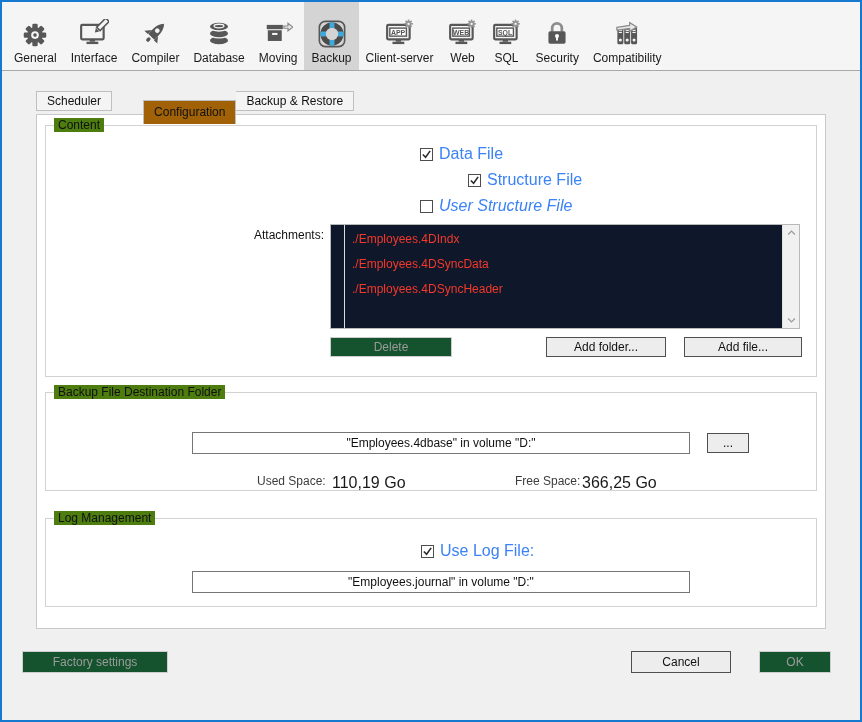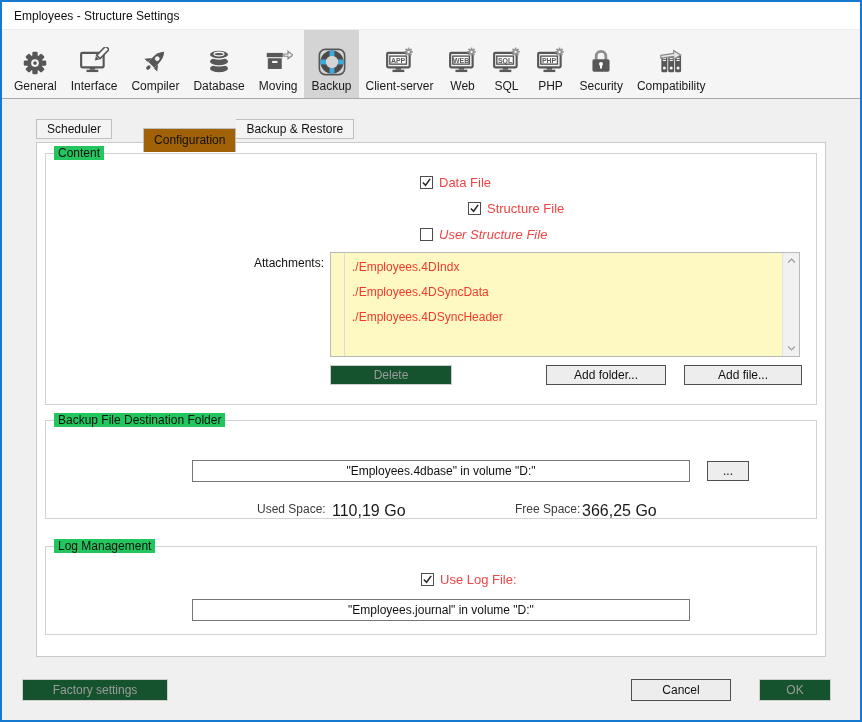--- a/index.html
+++ b/index.html
@@ -36,33 +36,33 @@
     height: 24px; line-height: 23px; background: #a16207; border-bottom: none;
     border-left: 1px solid #bfbfbf; margin-bottom: 0; z-index: 4; margin-left: 31px;
   }
   .panel {
     position: absolute; left: 34px; top: 43px; width: 790px; height: 515px;
     background: #ffffff; border: 1px solid #c9c9c9; z-index: 2;
   }
   
   .group { position: absolute; border: 1px solid #d2d2d2; }
   .group-title {
-    position: absolute; top: -8px; left: 8px; background: #22c55e; padding: 0 4px;
+    position: absolute; top: -8px; left: 8px; background: #4d7c0f; padding: 0 4px;
     font-size: 12px; color: #111; white-space: nowrap;
   }
   
   .cbrow { position: absolute; display: flex; align-items: center; height: 16px; }
   .cb {
     width: 13px; height: 13px; background: #fff; border: 1px solid #4d4d4d;
     display: inline-flex; align-items: center; justify-content: center; flex: 0 0 13px;
   }
   .cb svg { width: 11px; height: 11px; }
-  .cblabel { font-size: 13px; color: #ef4444; margin-left: 6px; white-space: nowrap; }
-  
-  .listbox { position: absolute; background: #fef9c3; border: 1px solid #b9b9b9; }
+  .cblabel { font-size: 16px; color: #3b82f6; margin-left: 6px; white-space: nowrap; }
+  
+  .listbox { position: absolute; background: #0f172a; border: 1px solid #b9b9b9; }
   .lb-col { position: absolute; left: 0; top: 0; bottom: 0; width: 14px; border-right: 1px solid #dcdcdc; }
   .lb-rows { position: absolute; left: 15px; top: 2px; right: 18px; }
   .lb-row { height: 25px; line-height: 25px; padding-left: 6px; font-size: 12px; color: #f3392b; white-space: nowrap; }
   .lb-scroll {
     position: absolute; right: 0; top: 0; bottom: 0; width: 17px;
     background: #f1f1f1; border-left: 1px solid #e3e3e3;
     display: flex; flex-direction: column; justify-content: space-between; align-items: center;
   }
   .lb-scroll svg { width: 9px; height: 6px; margin: 5px 0; }
   
@@ -101,23 +101,20 @@
       <circle cx="22" cy="4.5" r="1.1" fill="#f5f5f5"></circle>
     </g>
     <g id="i-check">
       <path d="M2 6 l3 3 5 -7" fill="none" stroke="#2b2b2b" stroke-width="1.7"></path>
     </g>
   </defs>
 </svg>
 
 <div class="window">
 
-  <div class="titlebar">
-    <span>Employees - Structure Settings</span>
-  </div>
 
   <div class="toolbar">
 
     <div class="tool-item">
       <svg viewBox="0 0 28 28">
         <g fill="#575757">
           <g transform="translate(14,15)">
             <rect x="-2.5" y="-10.5" width="5" height="21" rx="1.2"></rect>
             <rect x="-2.5" y="-10.5" width="5" height="21" rx="1.2" transform="rotate(45)"></rect>
             <rect x="-2.5" y="-10.5" width="5" height="21" rx="1.2" transform="rotate(90)"></rect>
@@ -212,29 +209,20 @@
     <div class="tool-item">
       <svg viewBox="0 0 28 28">
         <use href="#i-monitor"></use>
         <rect x="4.5" y="8.5" width="15.5" height="7.5" fill="#fff" stroke="#575757" stroke-width="1.3"></rect>
         <text x="12.2" y="14.6" font-size="6.5" font-weight="bold" fill="#575757" text-anchor="middle">SQL</text>
         <use href="#i-gearsm"></use>
       </svg>
       <span class="tool-label">SQL</span>
     </div>
 
-    <div class="tool-item">
-      <svg viewBox="0 0 28 28">
-        <use href="#i-monitor"></use>
-        <rect x="4.5" y="8.5" width="15.5" height="7.5" fill="#fff" stroke="#575757" stroke-width="1.3"></rect>
-        <text x="12.2" y="14.6" font-size="6.5" font-weight="bold" fill="#575757" text-anchor="middle">PHP</text>
-        <use href="#i-gearsm"></use>
-      </svg>
-      <span class="tool-label">PHP</span>
-    </div>
 
     <div class="tool-item">
       <svg viewBox="0 0 28 28">
         <path d="M9.5 12 v-3.5 a4.5 4.5 0 0 1 9 0 V12" fill="none" stroke="#8d8d8d" stroke-width="2.6"></path>
         <rect x="6" y="11.5" width="16" height="11.5" rx="1.5" fill="#575757"></rect>
         <circle cx="14" cy="15.8" r="1.9" fill="#ffffff"></circle>
         <rect x="13.1" y="16.3" width="1.8" height="3.8" fill="#ffffff"></rect>
       </svg>
       <span class="tool-label">Security</span>
     </div>

